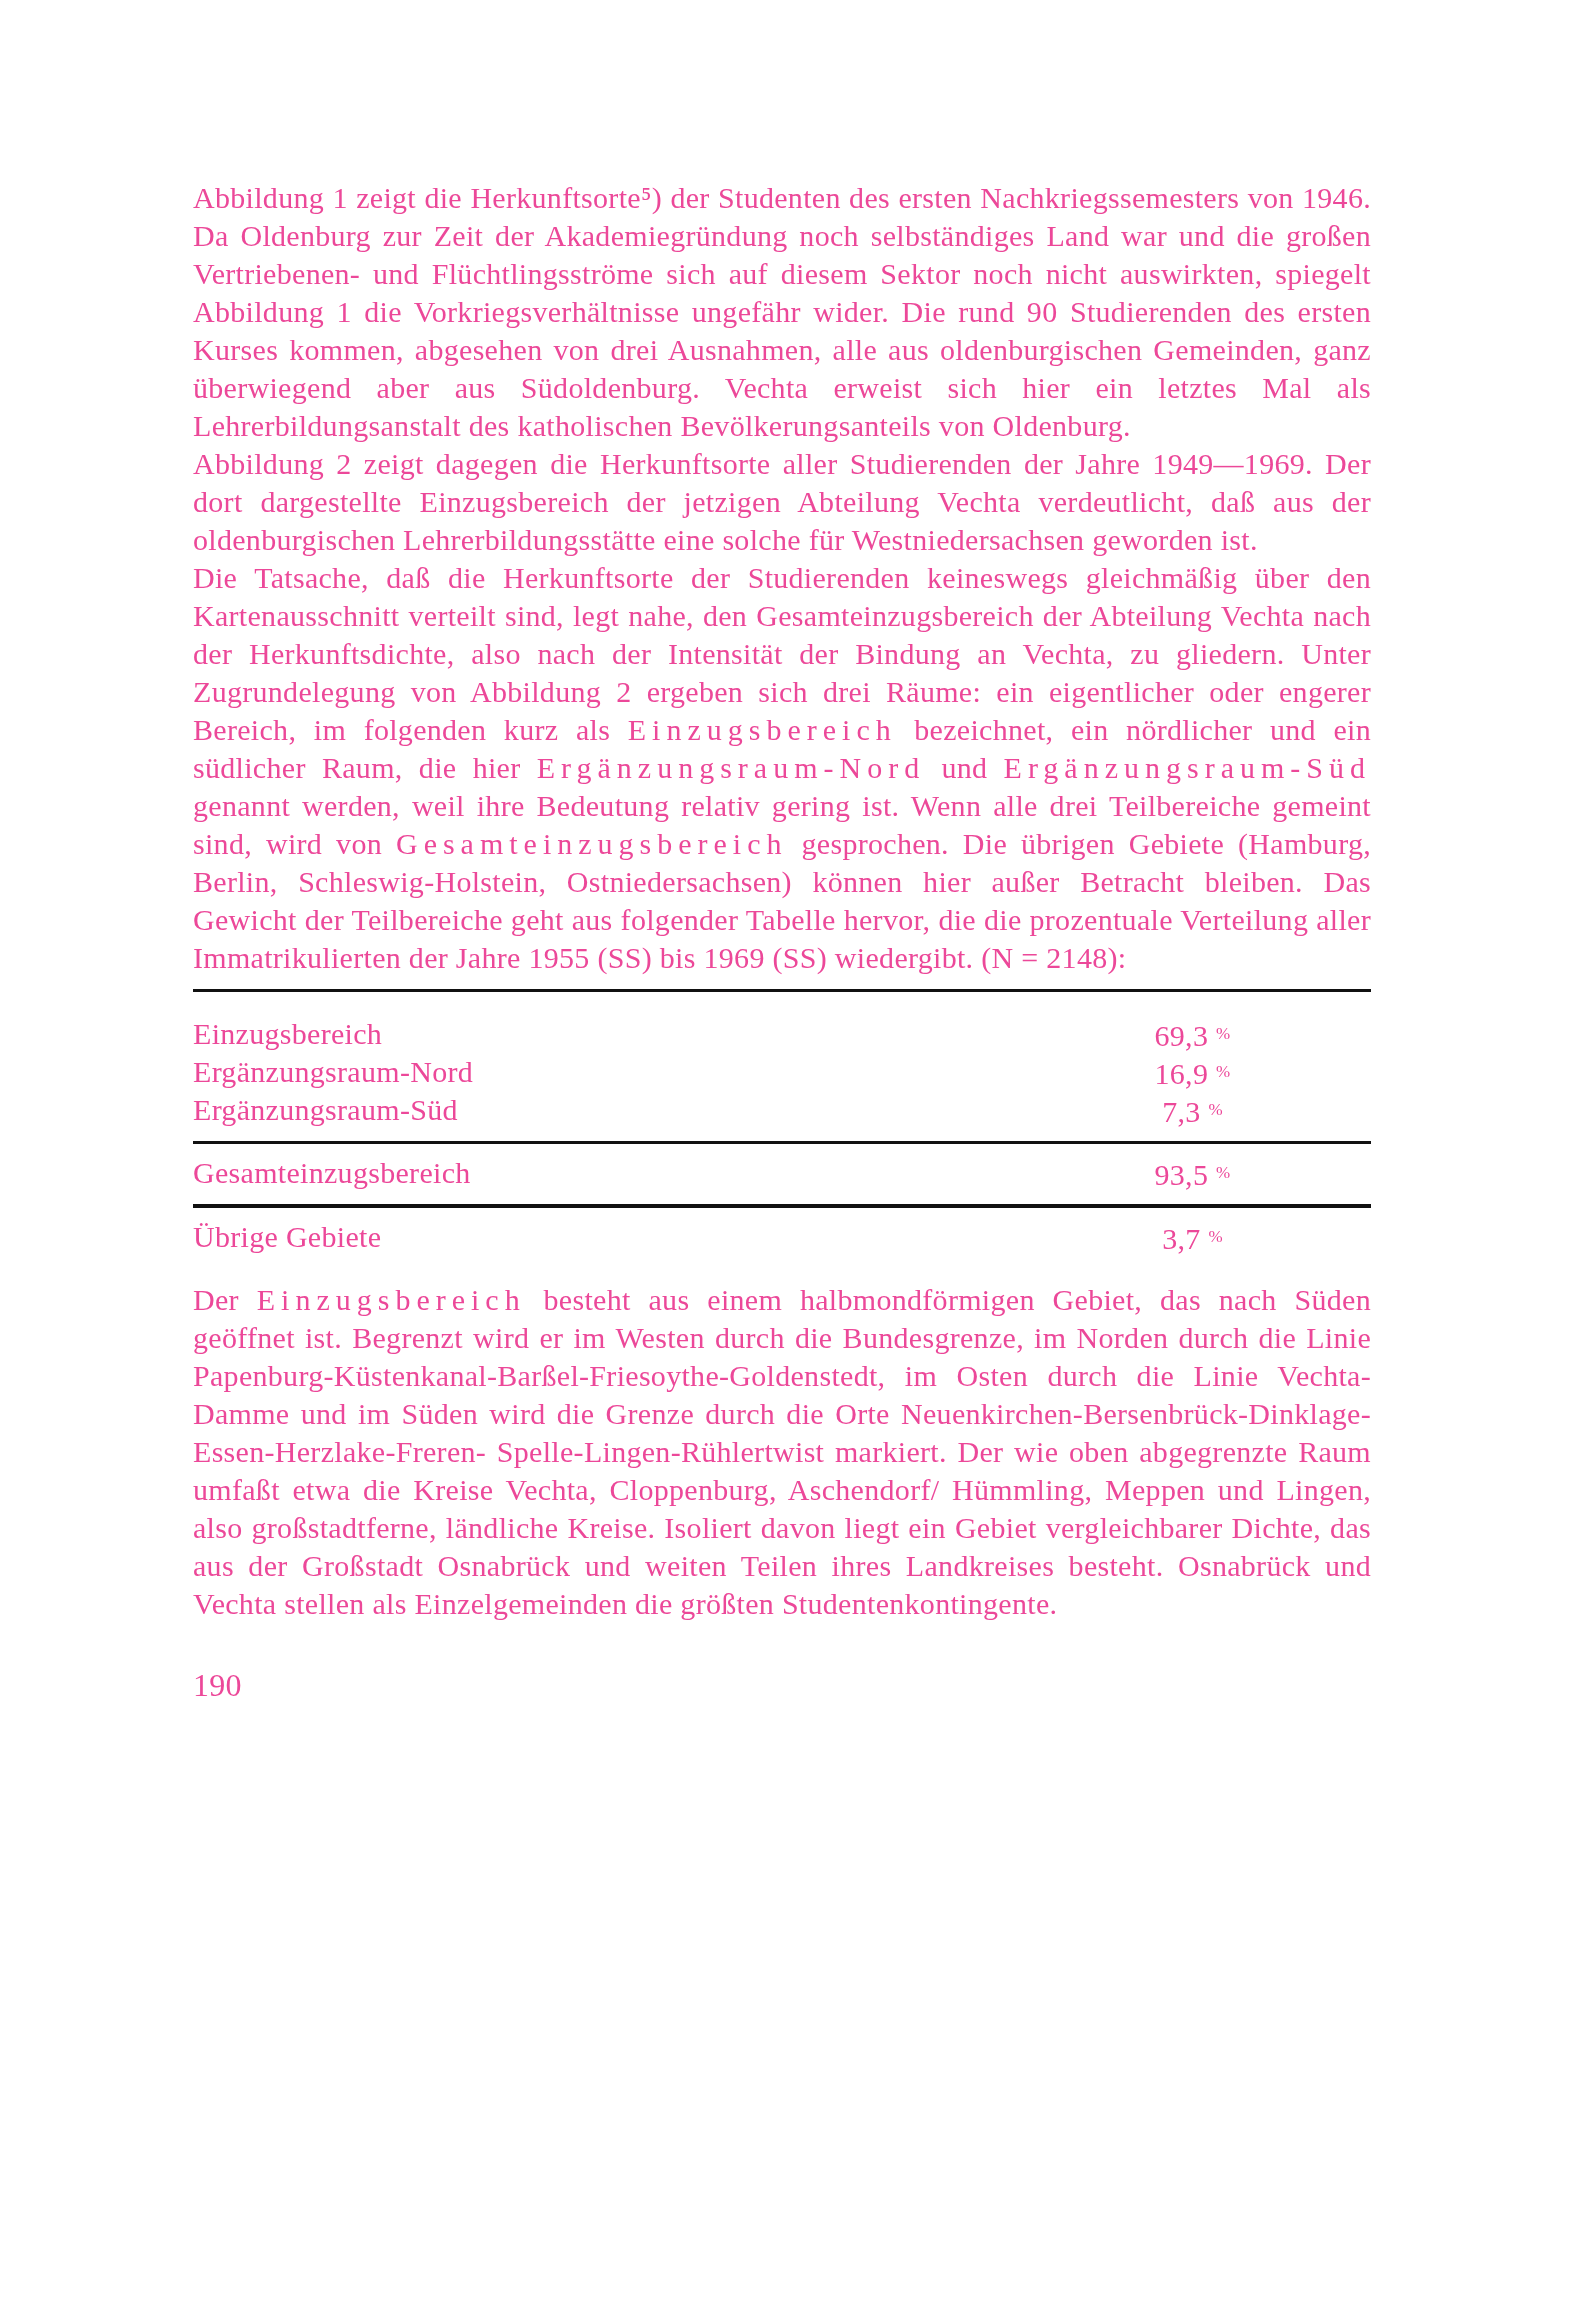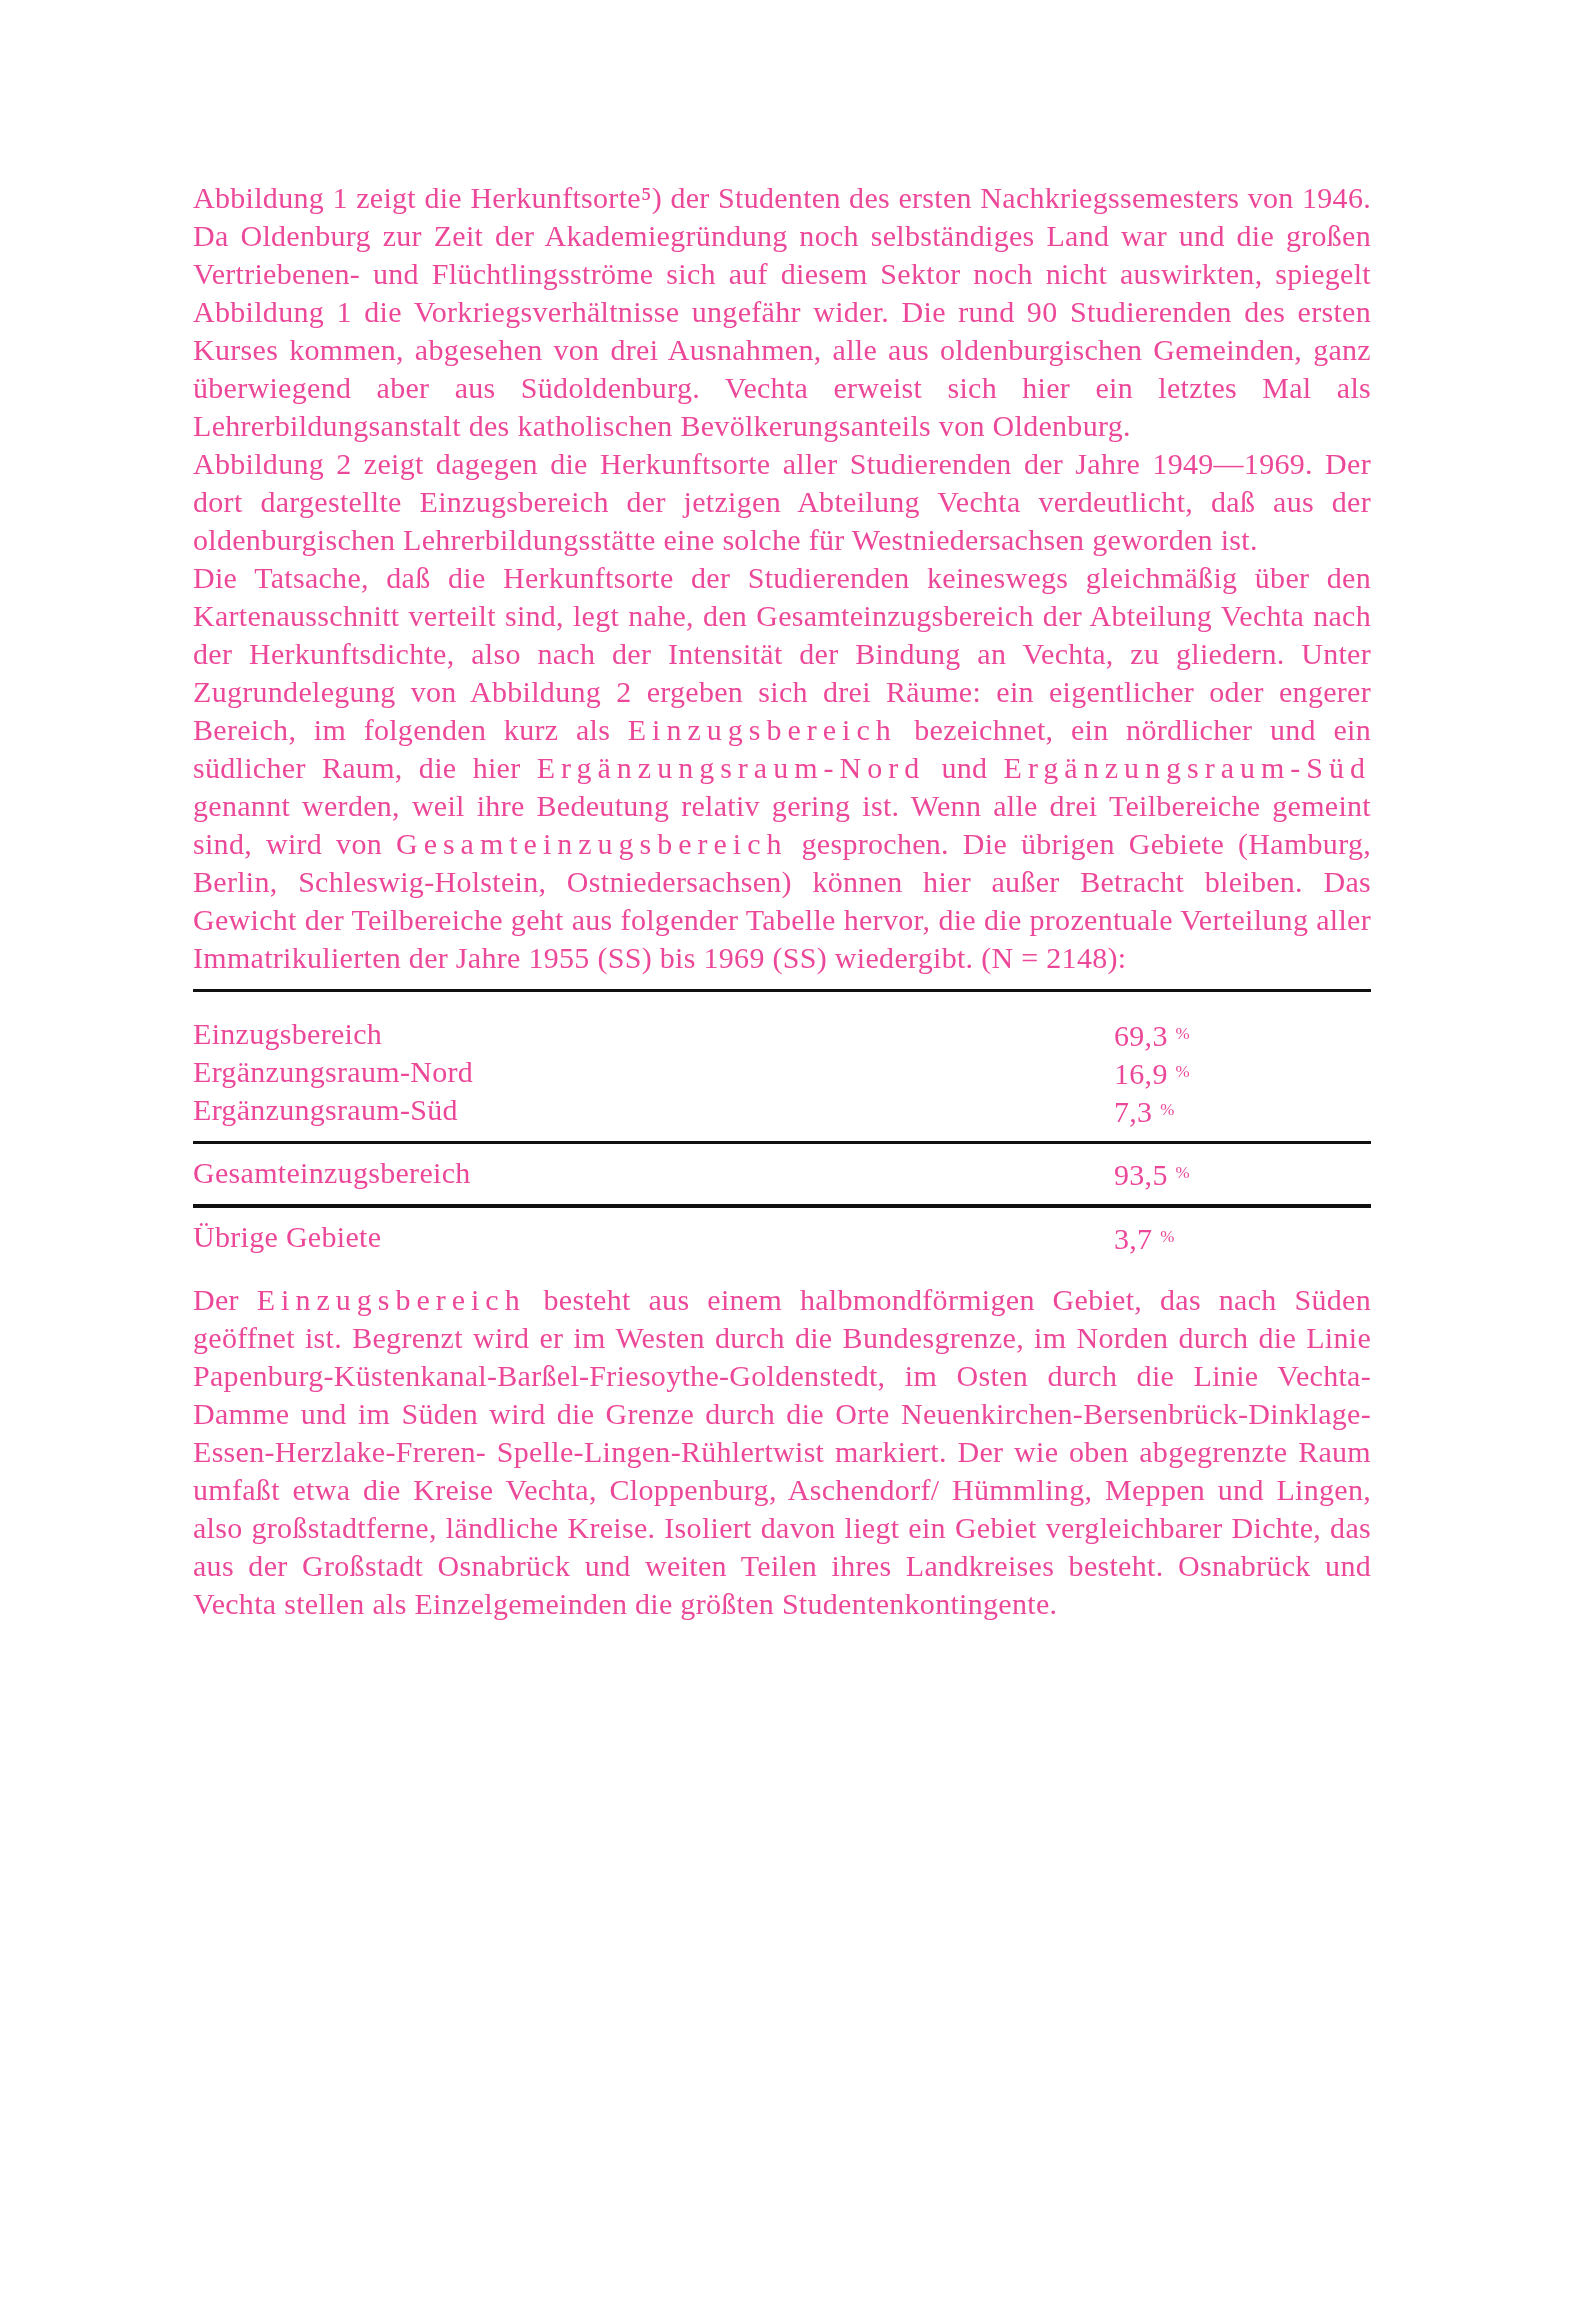--- a/index.html
+++ b/index.html
@@ -10,21 +10,21 @@
     font-size: 30px; line-height: 38px; color: #ec4899;
     letter-spacing: 0.3px;
   }
   .para { margin: 0; text-align: justify; }
   .sp { letter-spacing: 6px; }
   .table { position: relative; margin-top: 0; }
   .thead { display: flex; justify-content: space-between; height: 38px; }
   .rule { height: 3.4px; background: #111; margin: 12px 0 10.2px 0; }
   .trow { display: flex; height: 38px; }
   .trow .lab { flex: 1; }
-  .trow .val { width: 205px; text-align: left; margin-right: 52px; }
+  .trow .val { width: 205px; text-align: center; margin-right: 76px; }
   .pct { font-size: 17px; vertical-align: 6.8px; }
   .gap { height: 12px; }
   .caption {
     margin-top: 38px; font-style: italic; font-size: 25.6px; line-height: 34px;
     text-align: justify; letter-spacing: 0.4px;
   }
   .pagenum { margin-top: 43px; font-size: 32px; }
 </style>
 </head>
 <body>
@@ -57,14 +57,15 @@
     <div class="rule"></div>
     <div class="trow">
       <span class="lab">Übrige Gebiete</span>
       <span class="val"><span>3,7</span> <span class="pct">%</span></span>
     </div>
   </div>
 
   <div class="gap" style="height:25.6px"></div>
   <p class="para"><span>Der </span><span class="sp">Einzugsbereich</span><span> besteht aus einem halbmondförmigen Gebiet, das nach Süden geöffnet ist. Begrenzt wird er im Westen durch die Bundes­grenze, im Norden durch die Linie Papenburg-Küstenkanal-Barßel-Fries­oythe-Goldenstedt, im Osten durch die Linie Vechta-Damme und im Süden wird die Grenze durch die Orte Neuenkirchen-Bersenbrück-Dinklage-Essen-Herzlake-Freren- Spelle-Lingen-Rühlertwist markiert. Der wie oben abge­grenzte Raum umfaßt etwa die Kreise Vechta, Cloppenburg, Aschendorf/ Hümmling, Meppen und Lingen, also großstadtferne, ländliche Kreise. Isoliert davon liegt ein Gebiet vergleichbarer Dichte, das aus der Großstadt Osnabrück und weiten Teilen ihres Landkreises besteht. Osnabrück und Vechta stellen als Einzelgemeinden die größten Studentenkontingente.</span></p>
 
+  <div class="pagenum">190</div>
 </div>
 
 
 </body></html>

